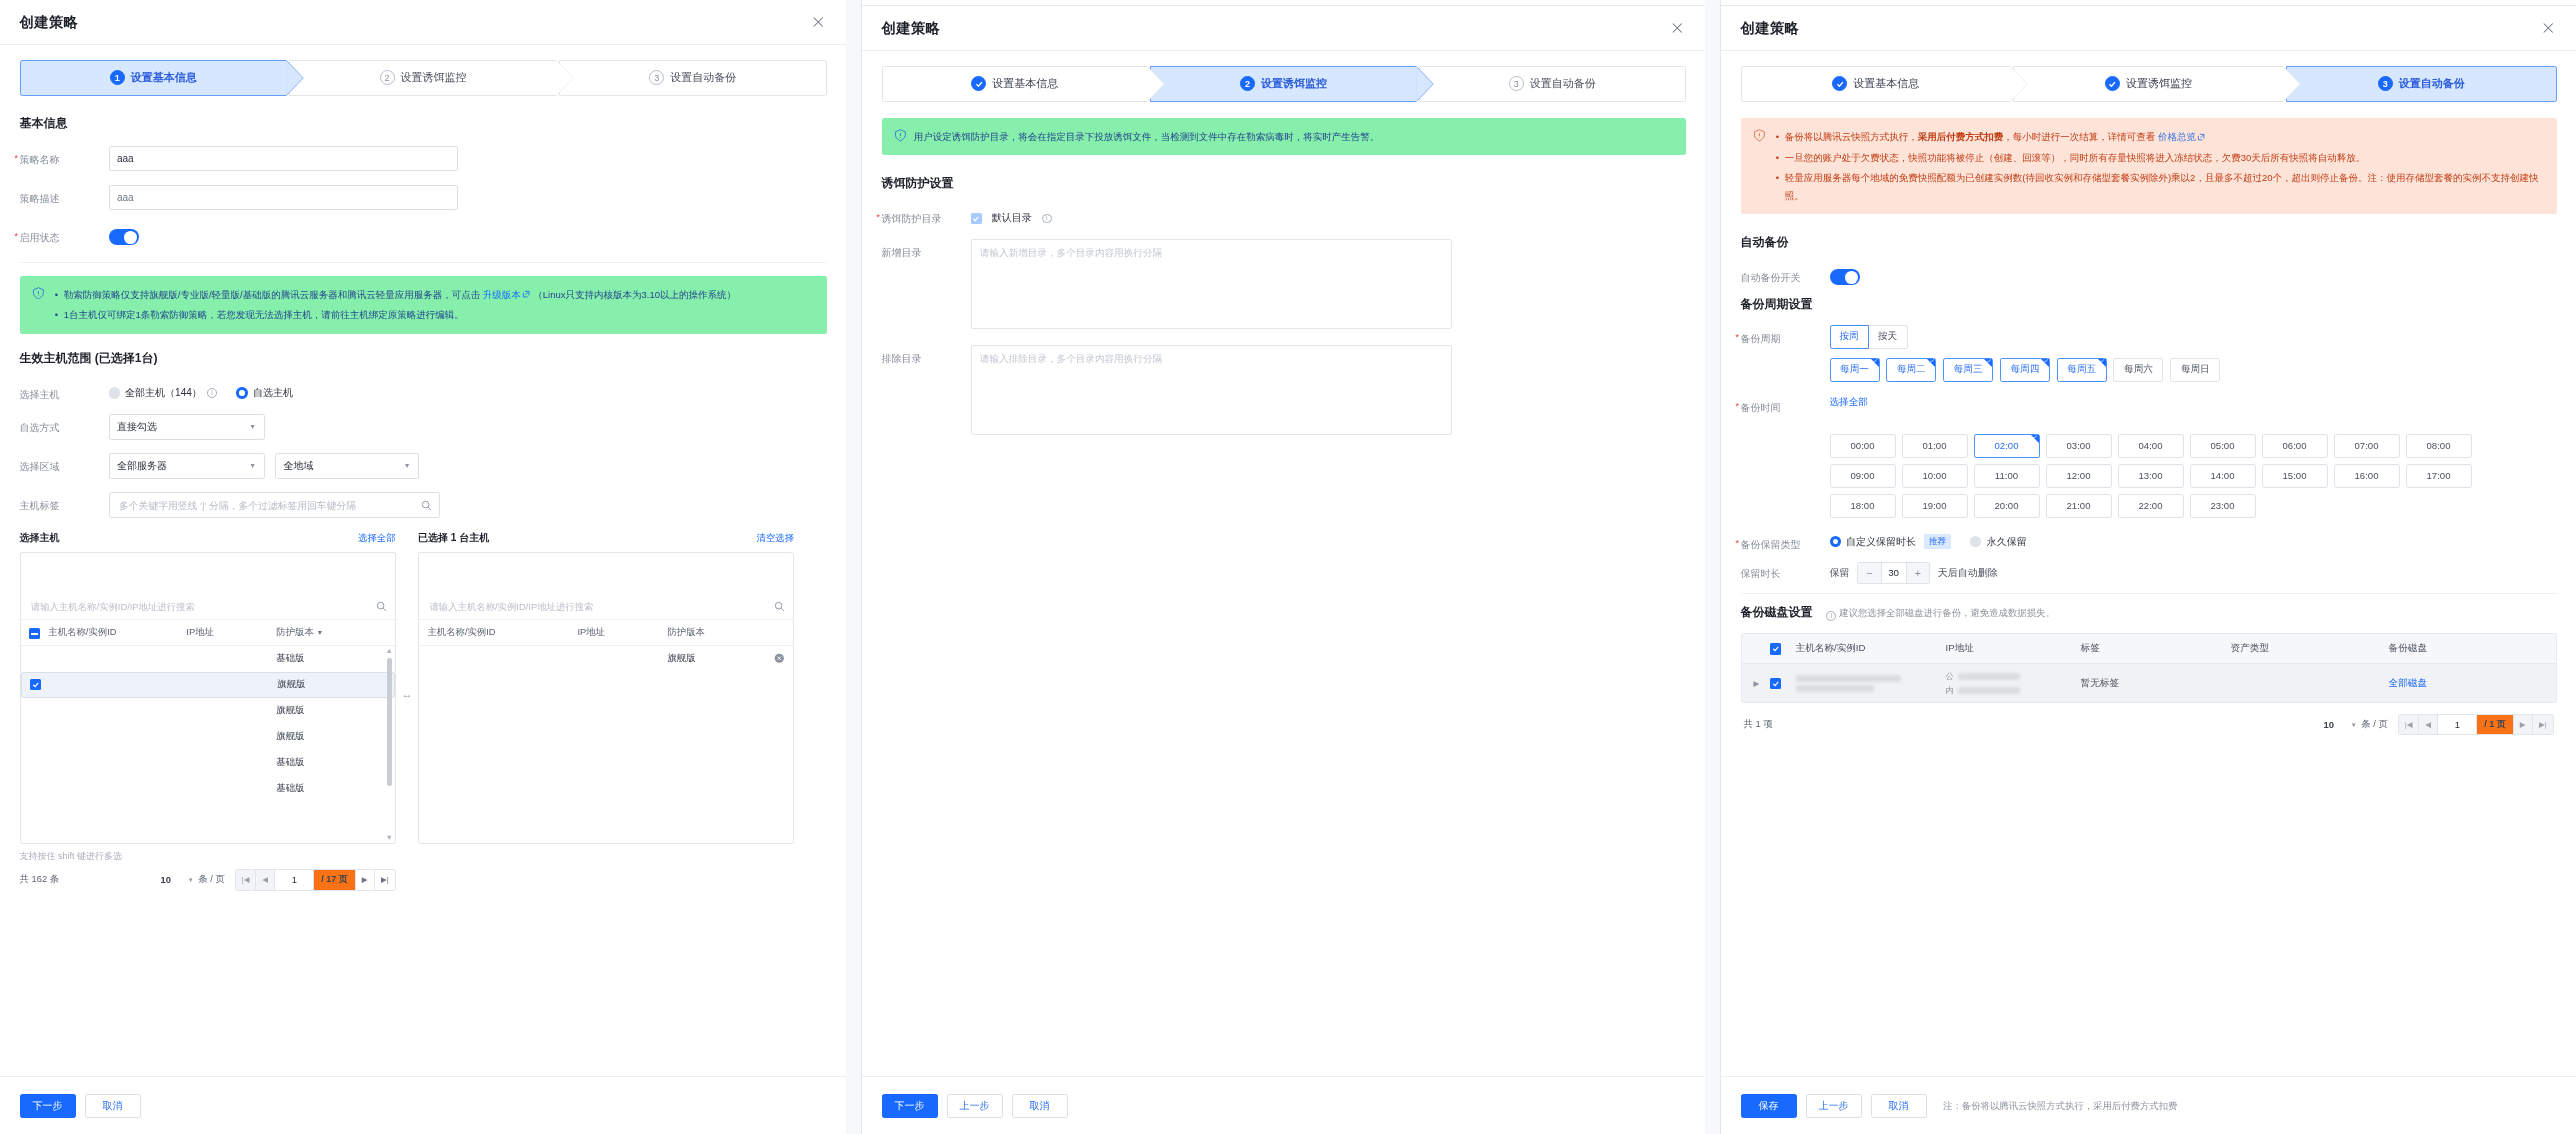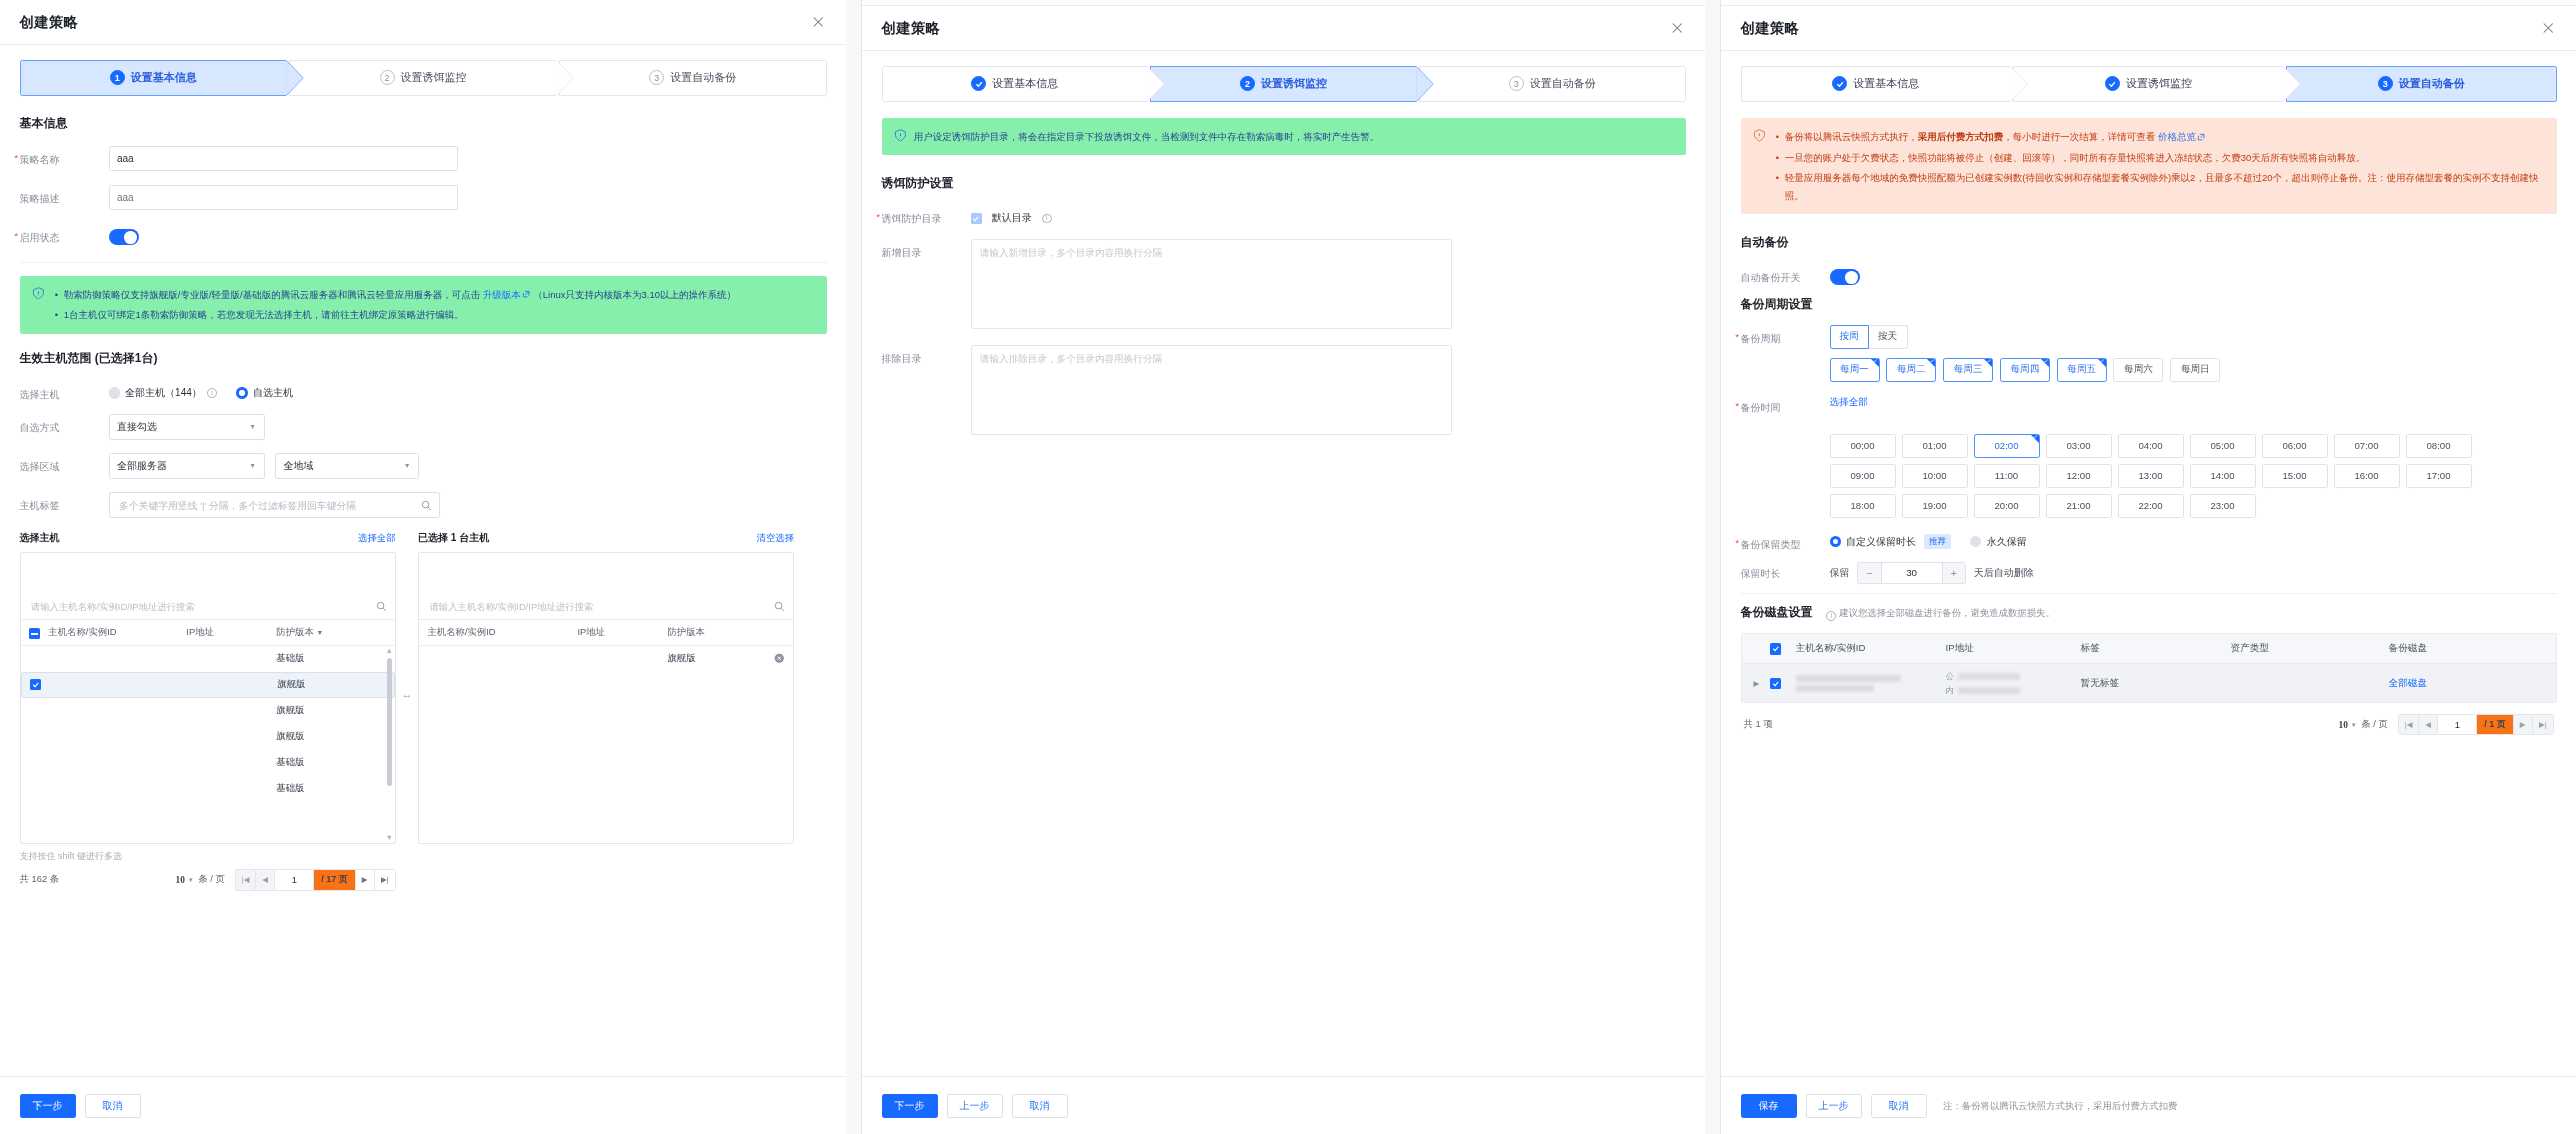--- a/index.html
+++ b/index.html
@@ -203,21 +203,21 @@
   .scroll-arrow { position:absolute; right:1.5px; color:#b0b5bd; font-size:7.5px; }
   .arrows-mid {
     width: 22.6px; display:flex; align-items:center; justify-content:center;
     color:#98a0ab; font-size: 11.3px; height: 292px; margin-top: 16.5px;
   }
   .hint { font-size:9px; color:#aab0b9; margin-top: 6px; }
 
   .pager { display:flex; align-items:center; font-size:9.4px; color:#5c636f; margin-top: 6px; gap: 0;}
   .pager .total { color:#5c636f; }
   .pager .mid { margin-left: auto; display:flex; align-items:center; gap:4.5px; }
-  .pg-sel { display:inline-flex; align-items:center; gap:3px; font-weight:700; color:#3b424e; cursor:pointer;font-family:Liberation Serif, serif;}
+  .pg-sel { display:inline-flex; align-items:center; gap:17px; font-weight:700; color:#3b424e; cursor:pointer;}
   .pg-sel .caret { font-size:6px; color:#8d939e; font-weight:400;}
   .pg-nav { display:flex; align-items:center; border:0.8px solid #e2e5ea; border-radius:2.3px; overflow:hidden; margin-left:6px;}
   .pg-btn {
     width:19.5px; height:19.5px; display:flex; align-items:center; justify-content:center;
     background:#f2f4f7; color:#9aa1ab; font-size:7.5px; cursor:pointer;
     border-right:0.8px solid #e2e5ea;
   }
   .pg-btn.enabled { color:#6d7480; background:#fff; }
   .pg-cur { width:39px; height:19.5px; display:flex; align-items:center; justify-content:center;
             background:#fff; font-size:9.4px; color:#2b303a; border-right:0.8px solid #e2e5ea;}
@@ -265,21 +265,21 @@
   .seg .chip:last-child { border-radius:0 2.3px 2.3px 0; border-left:none; }
   .seg .chip.on { border-color:#4a90ff; z-index:2; }
   .seg .chip.on::after { display:none; }
   .hour-grid { display:flex; flex-wrap:wrap; gap:6px; width: 662px; }
   .hour { width: 66px; height: 24px; }
 
   
   .stepper { display:inline-flex; align-items:center; height:22.6px; border:0.8px solid #dfe2e8; border-radius:2.3px; overflow:hidden;}
   .stepper .pm { width:22.6px; height:22.6px; display:flex;align-items:center;justify-content:center;
                  background:#f4f6f9; color:#8d939e; font-size:10.5px; cursor:pointer;}
-  .stepper .val { width:62px; height:22.6px; display:flex;align-items:center;justify-content:center;
+  .stepper .val { width:26px; height:22.6px; display:flex;align-items:center;justify-content:center;
                   background:#fff; font-size:9.8px; color:#2b303a; border-left:0.8px solid #dfe2e8; border-right:0.8px solid #dfe2e8;}
   .inline-row { display:flex; align-items:center; gap:7.5px; font-size:10px; color:#4a515d; padding-top:1.5px;}
   .tag-badge {
     background:#dbe9ff; color:#2a6ff0; font-size:8.6px; border-radius:1.5px; padding: 1.5px 4.5px; margin-left:3px;
   }
 
   
   .dtable { border:0.8px solid #e8eaef; border-radius:2.3px; margin-top: 12px; background:#fff; }
   .dthead {
     display:flex; align-items:center; height:30px; background:#f5f7fa; font-size:9.6px; color:#4a515d;

